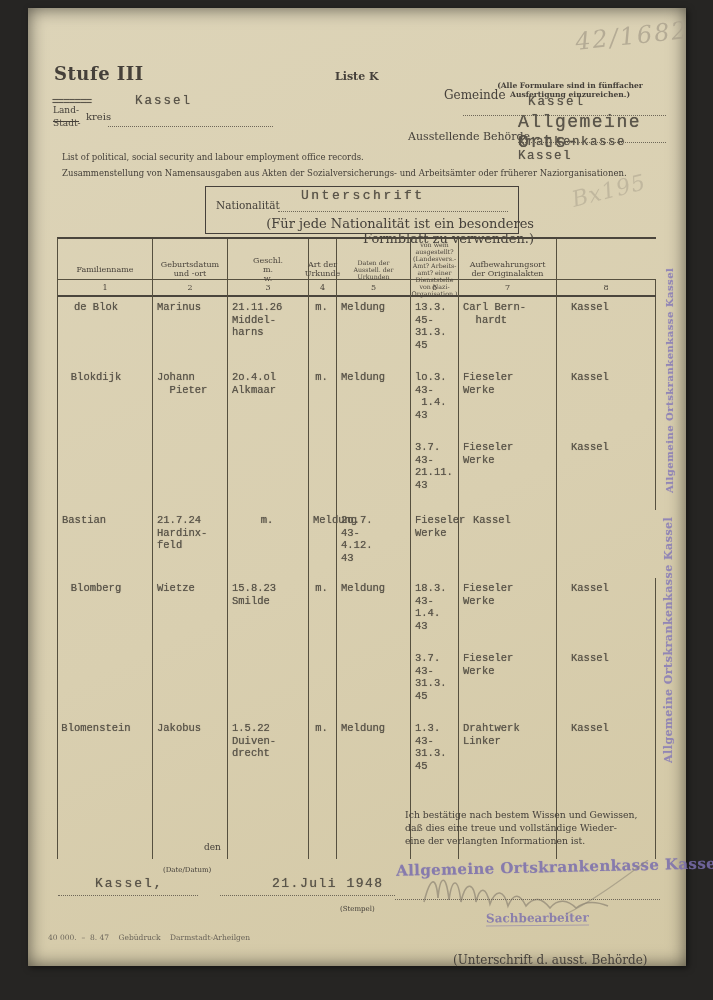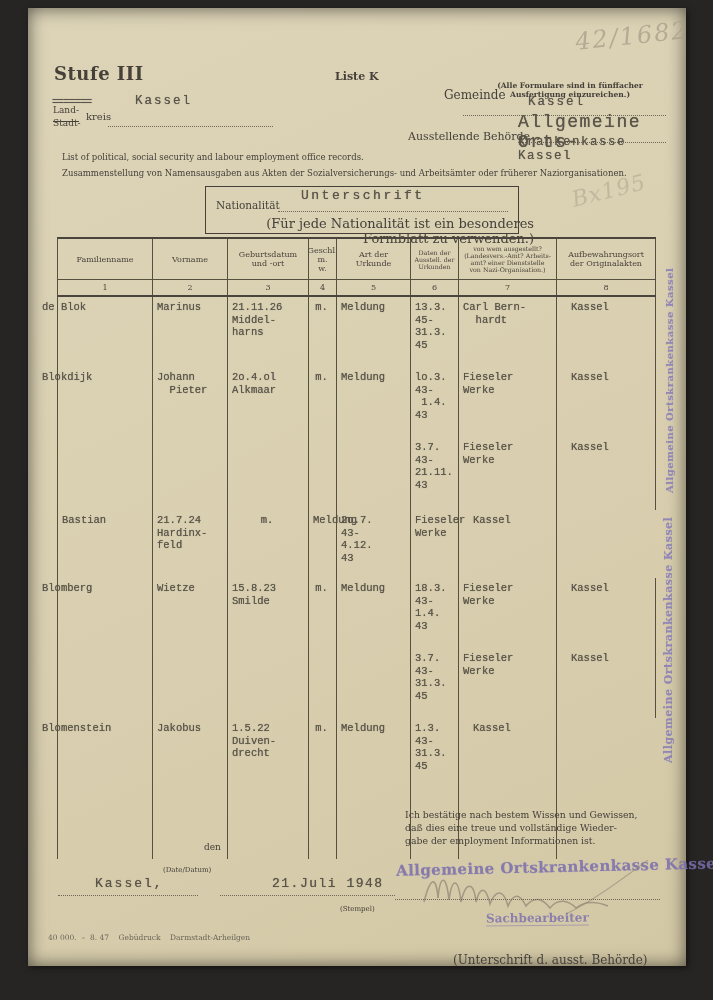--- a/index.html
+++ b/index.html
@@ -25,21 +25,21 @@
          white-space:pre-line;display:flex;align-items:center;justify-content:center;
          padding:2px 1px;}
   .hcell.tiny{font-size:6.3px;line-height:7px;}
   .hdr{height:40px;border-bottom:1px solid #56503f;}
   .hdr .td{display:flex;}
   .nums{height:15px;border-bottom:2px solid #4a453c;}
   .ncell{font-size:8px;text-align:center;color:#4a443c;line-height:15px;}
   .bcell{font-family:"Liberation Mono","DejaVu Sans Mono",monospace;font-size:10.5px;
          line-height:12.5px;color:#5a554a;white-space:pre-wrap;padding:4px 2px 0 4px;
          text-shadow:0 0 .7px rgba(74,68,58,.75);}
-  .bcell.name{padding-left:0;text-indent:-16px;margin-left:0;}
+  .bcell.name{padding-left:0;text-indent:-16px;margin-left:0;text-align:center;}
   .bcell.sex{text-align:center;padding-left:0;}
   .bcell.keep{padding-left:14px;}
   .h70{min-height:70px}.h73{min-height:73px}.h68{min-height:68px}.h141{min-height:141px}
   
   .vstamp{position:absolute;transform:rotate(-90deg);transform-origin:left top;
           font-family:"DejaVu Serif",serif;font-weight:bold;font-size:10px;
           letter-spacing:.5px;color:#8478b8;opacity:.82;white-space:nowrap;
           text-shadow:0 0 1px rgba(132,120,184,.5);}
 </style>
 </head>
@@ -82,21 +82,20 @@
       <div class="abs dotted" style="left:72px;top:23px;width:230px;"></div>
       <div class="abs print" style="left:16px;top:29px;width:312px;text-align:right;font-size:13px;">(Für jede Nationalität ist ein besonderes Formblatt zu verwenden.)</div>
     </div>
 
     <div class="abs pencil" style="left:543px;top:170px;font-size:22px;transform:rotate(-14deg);opacity:.5;letter-spacing:1px;">Bx195</div>
 
     <div class="tbl" style="left:29px;top:229px;">
 
       <div class="trow hdr">
         <div class="td hcell">Familienname</div>
-        <div class="td hcell">Vorname</div>
         <div class="td hcell">Geburtsdatum
 und -ort</div>
         <div class="td hcell">Geschl.
 m.
 w.</div>
         <div class="td hcell">Art der
 Urkunde</div>
         <div class="td hcell tiny">Daten der
 Ausstell. der
 Urkunden</div>
@@ -214,28 +213,30 @@
         <div class="td bcell">Jakobus</div>
         <div class="td bcell">1.5.22
 Duiven-
 drecht</div>
         <div class="td bcell sex">m.</div>
         <div class="td bcell">Meldung</div>
         <div class="td bcell">1.3.
 43-
 31.3.
 45</div>
+        <div class="td bcell">Drahtwerk
+Linker</div>
         <div class="td bcell keep">Kassel</div>
       </div>
     </div>
 
     <div class="abs print" style="left:377px;top:800px;width:268px;font-size:9.3px;line-height:13px;">
       <span>Ich bestätige nach bestem Wissen und Gewissen,</span><br>
       <span>daß dies eine treue und vollständige Wieder-</span><br>
-      <span>gabe der employment Informationen ist.</span>
+      <span>eine der verlangten Informationen ist.</span>
     </div>
 
     <div class="abs purple" style="left:368px;top:850px;font-size:15px;font-weight:bold;transform:rotate(-1.3deg);
                 letter-spacing:.4px;opacity:.85;text-shadow:0 0 1px rgba(122,110,174,.55);white-space:nowrap;">Allgemeine Ortskrankenkasse Kassel</div>
 
     <svg class="abs" style="left:388px;top:852px;" width="240" height="58" viewBox="0 0 240 58">
       <path d="M8,42 C14,18 20,14 22,38 C24,16 30,12 33,40 C36,18 42,16 45,42 C50,20 58,22 60,42 C64,26 70,26 74,44 C80,28 88,30 92,46 C98,32 104,34 110,46 C118,36 126,38 134,48 C142,38 152,40 160,48 C170,40 182,42 192,46" fill="none" stroke="#8d8574" stroke-width="1.6" opacity=".7"></path>
       <path d="M150,54 C175,42 205,20 232,0" fill="none" stroke="#8d8574" stroke-width="1.2" opacity=".55"></path>
     </svg>
 

